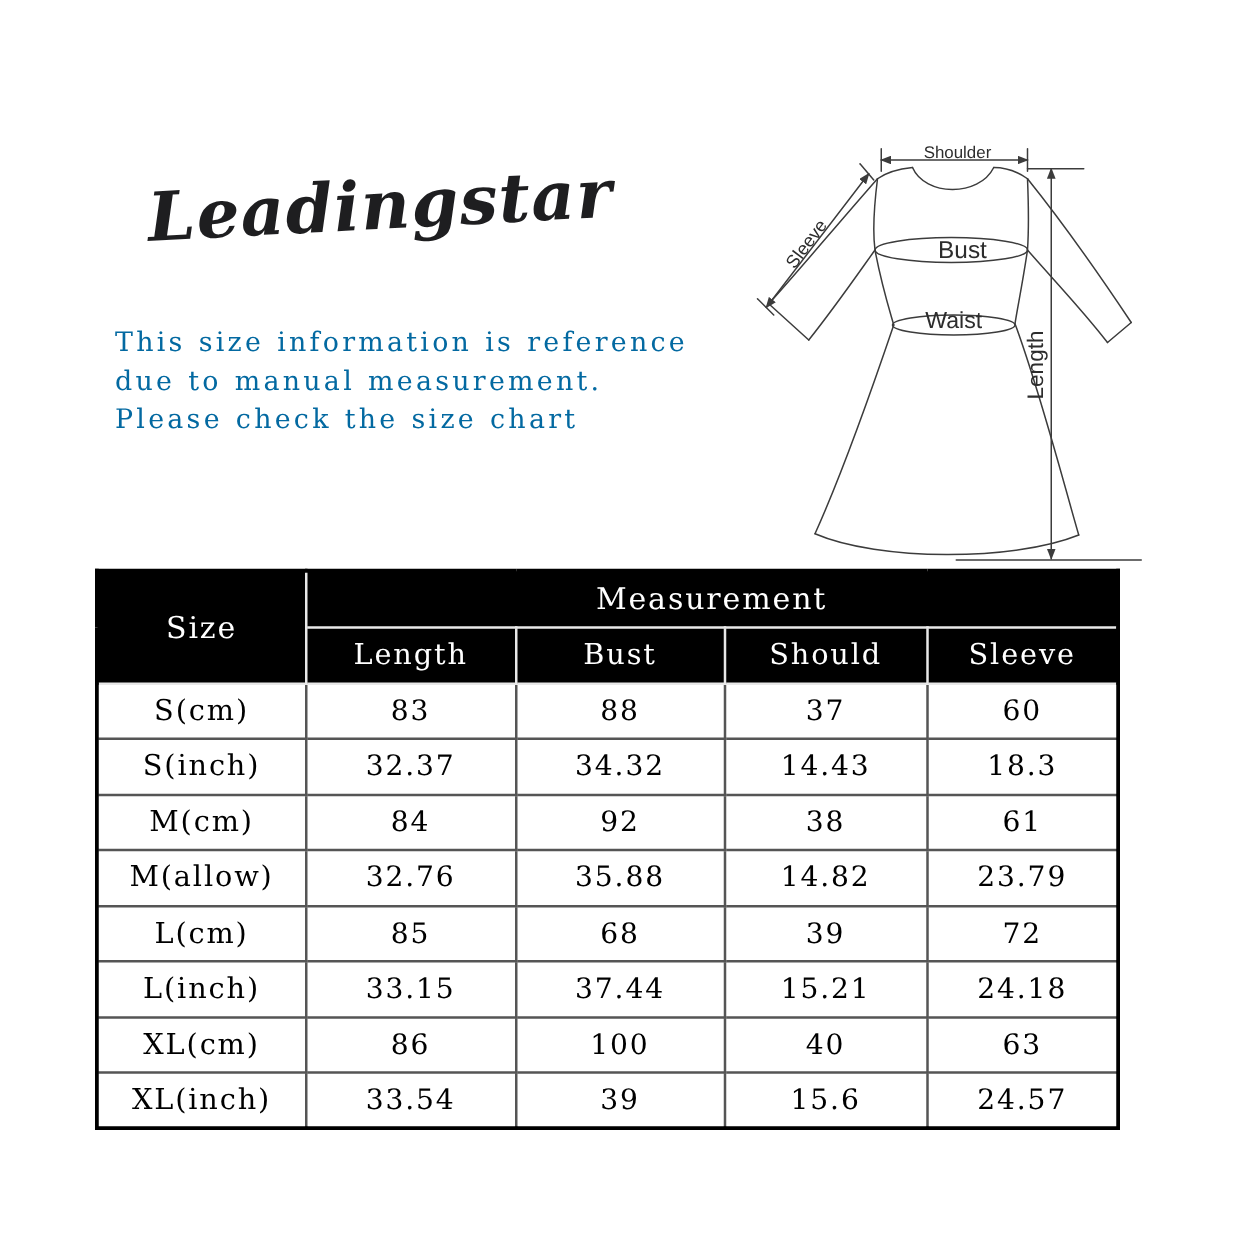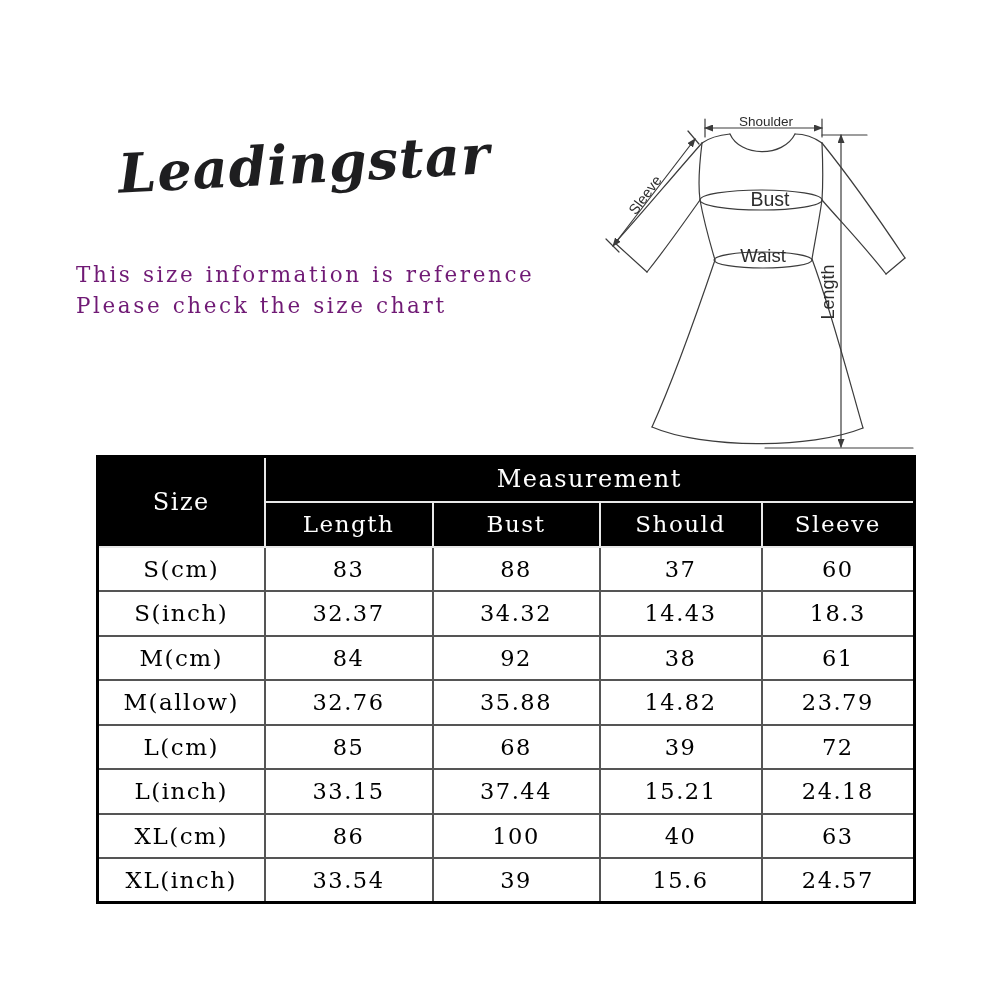--- a/index.html
+++ b/index.html
@@ -22,44 +22,44 @@
     font-size: 54px;
     letter-spacing: 1px;
     color: #1e1e20;
     transform: rotate(-3deg);
     white-space: nowrap;
   }
 
   
   .note {
     position: absolute;
-    left: 76px; top: 260px;
+    left: 92px; top: 260px;
     font-size: 21.5px;
     line-height: 30.7px;
     letter-spacing: 2.6px;
     word-spacing: 1px;
-    color: #701a75;
+    color: #0369a1;
     white-space: nowrap;
   }
 
   
   .diagram { position: absolute; left: 585px; top: 95px; }
   .diagram .ln path, .diagram .ln line, .diagram .ln ellipse {
     fill: none; stroke: #3c3c3c; stroke-width: 1.2px;
     stroke-linecap: round;
   }
   .diagram text {
     fill: #2d2d2d;
     font-family: "Liberation Sans", sans-serif;
   }
 
   
   .size-table {
     position: absolute;
-    left: 96px; top: 455px;
+    left: 76px; top: 455px;
     width: 817px; height: 446px;
     border-collapse: collapse;
     table-layout: fixed;
     text-align: center;
     color: #000;
     border: 3px solid #000;
   }
   .size-table th, .size-table td { padding: 0; vertical-align: middle; }
   .size-table thead th {
     background: #000000;
@@ -81,20 +81,21 @@
 </style>
 </head>
 <body>
 
 <div class="page">
 
   <div class="logo">Leadingstar</div>
 
   <div class="note">
     <div class="note-line">This size information is reference</div>
+    <div class="note-line">due to manual measurement.</div>
     <div class="note-line">Please check the size chart</div>
   </div>
 
   <svg class="diagram" width="410" height="365" viewBox="0 0 410 365" xmlns="http://www.w3.org/2000/svg">
     <defs>
       <marker id="arr" markerWidth="9" markerHeight="7" refX="8" refY="3.5" orient="auto-start-reverse" markerUnits="userSpaceOnUse">
         <path d="M0,0 L9,3.5 L0,7 Z" fill="#3c3c3c"></path>
       </marker>
     </defs>
 

